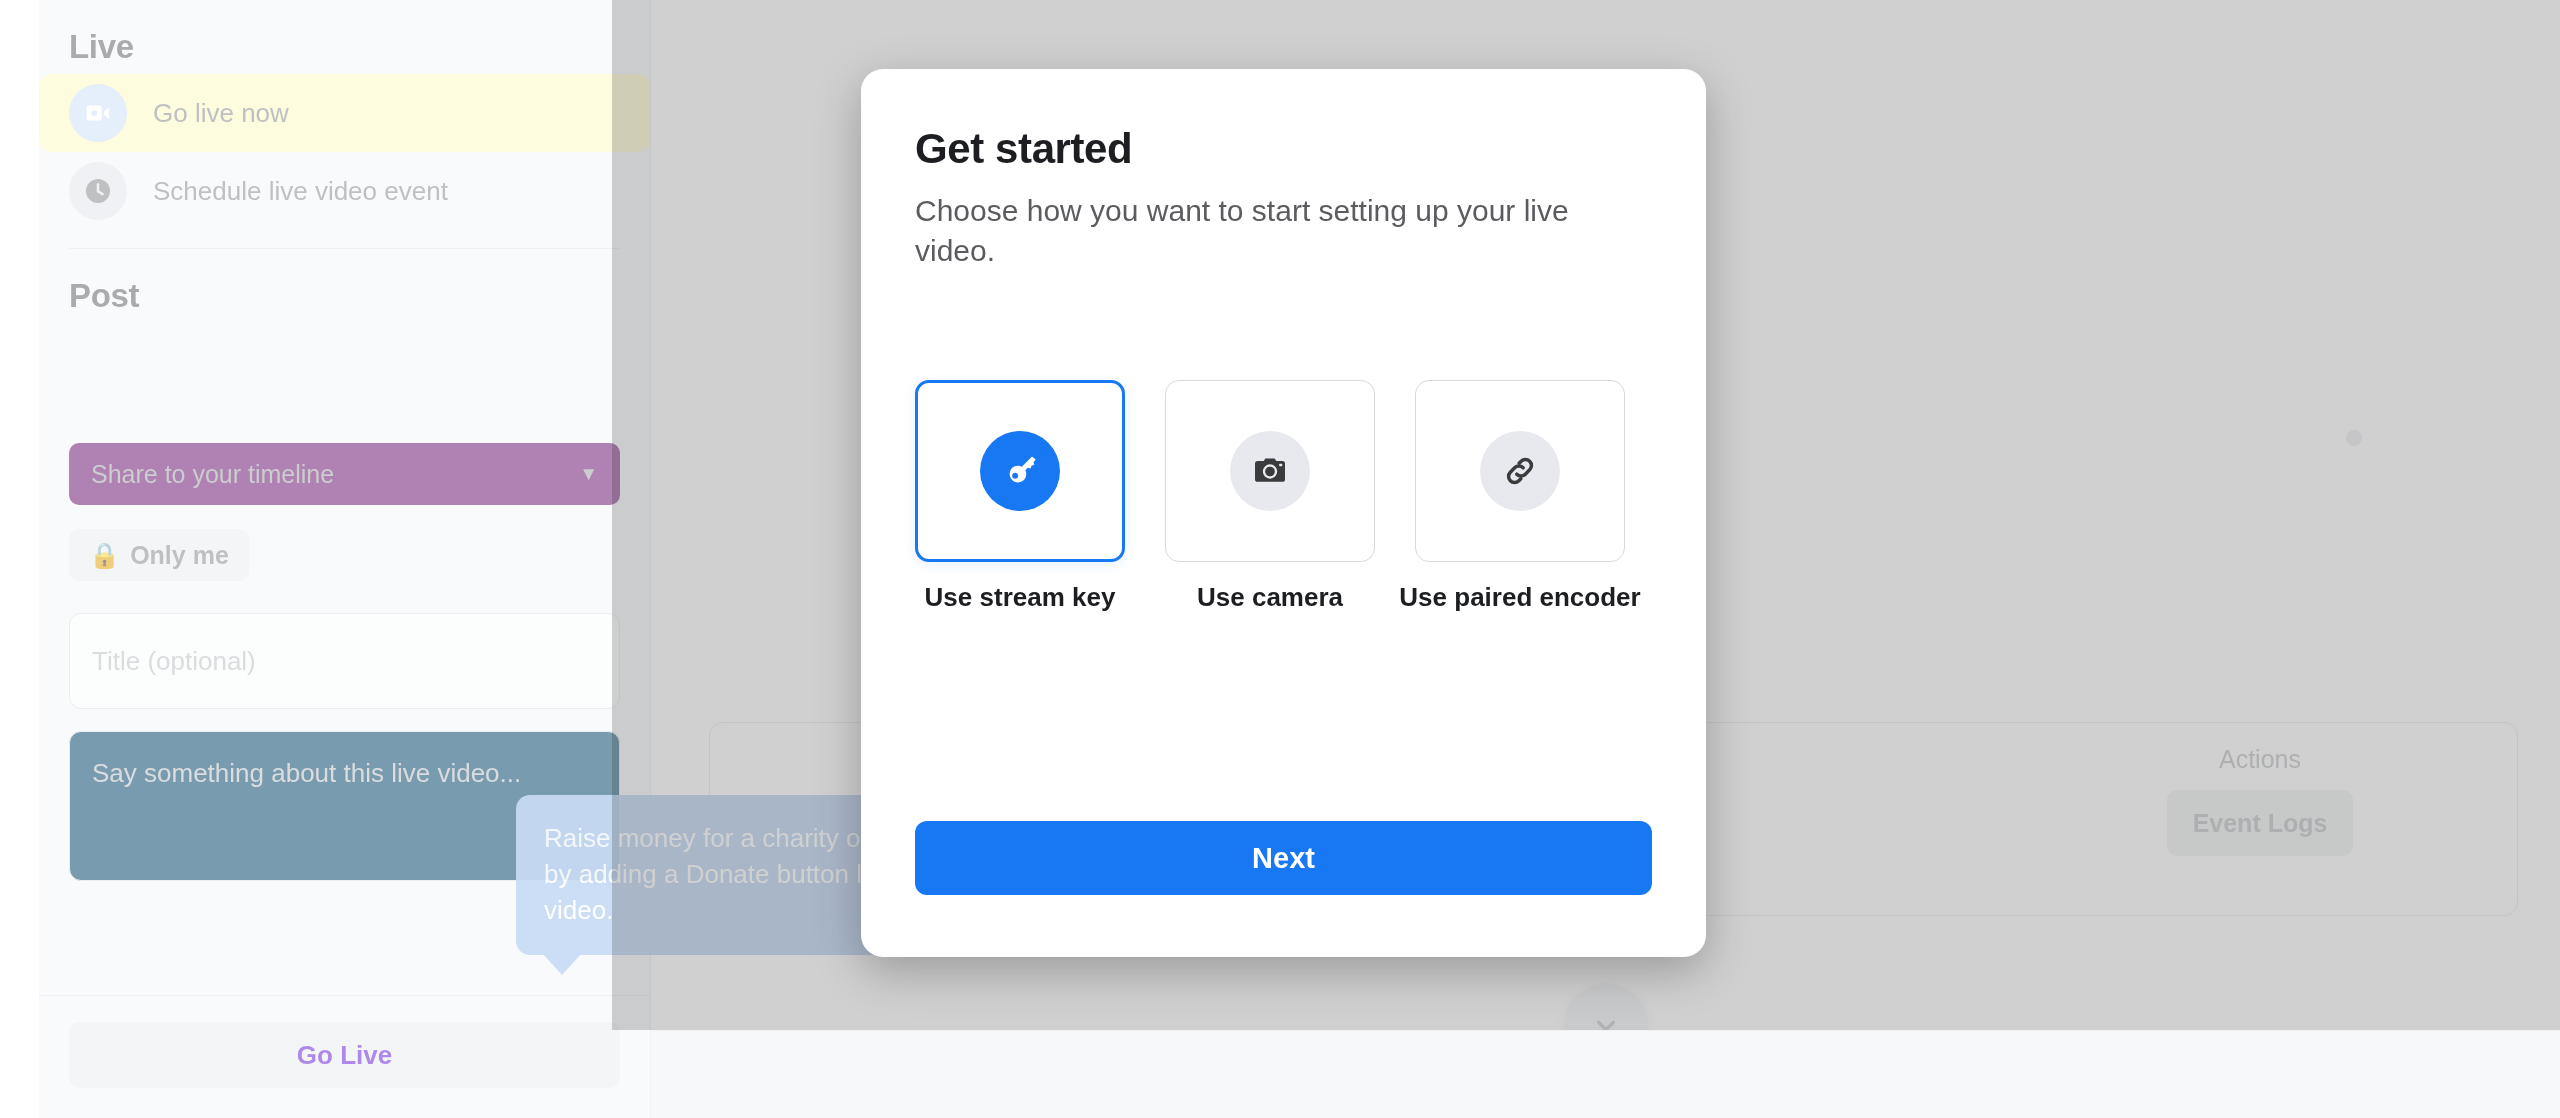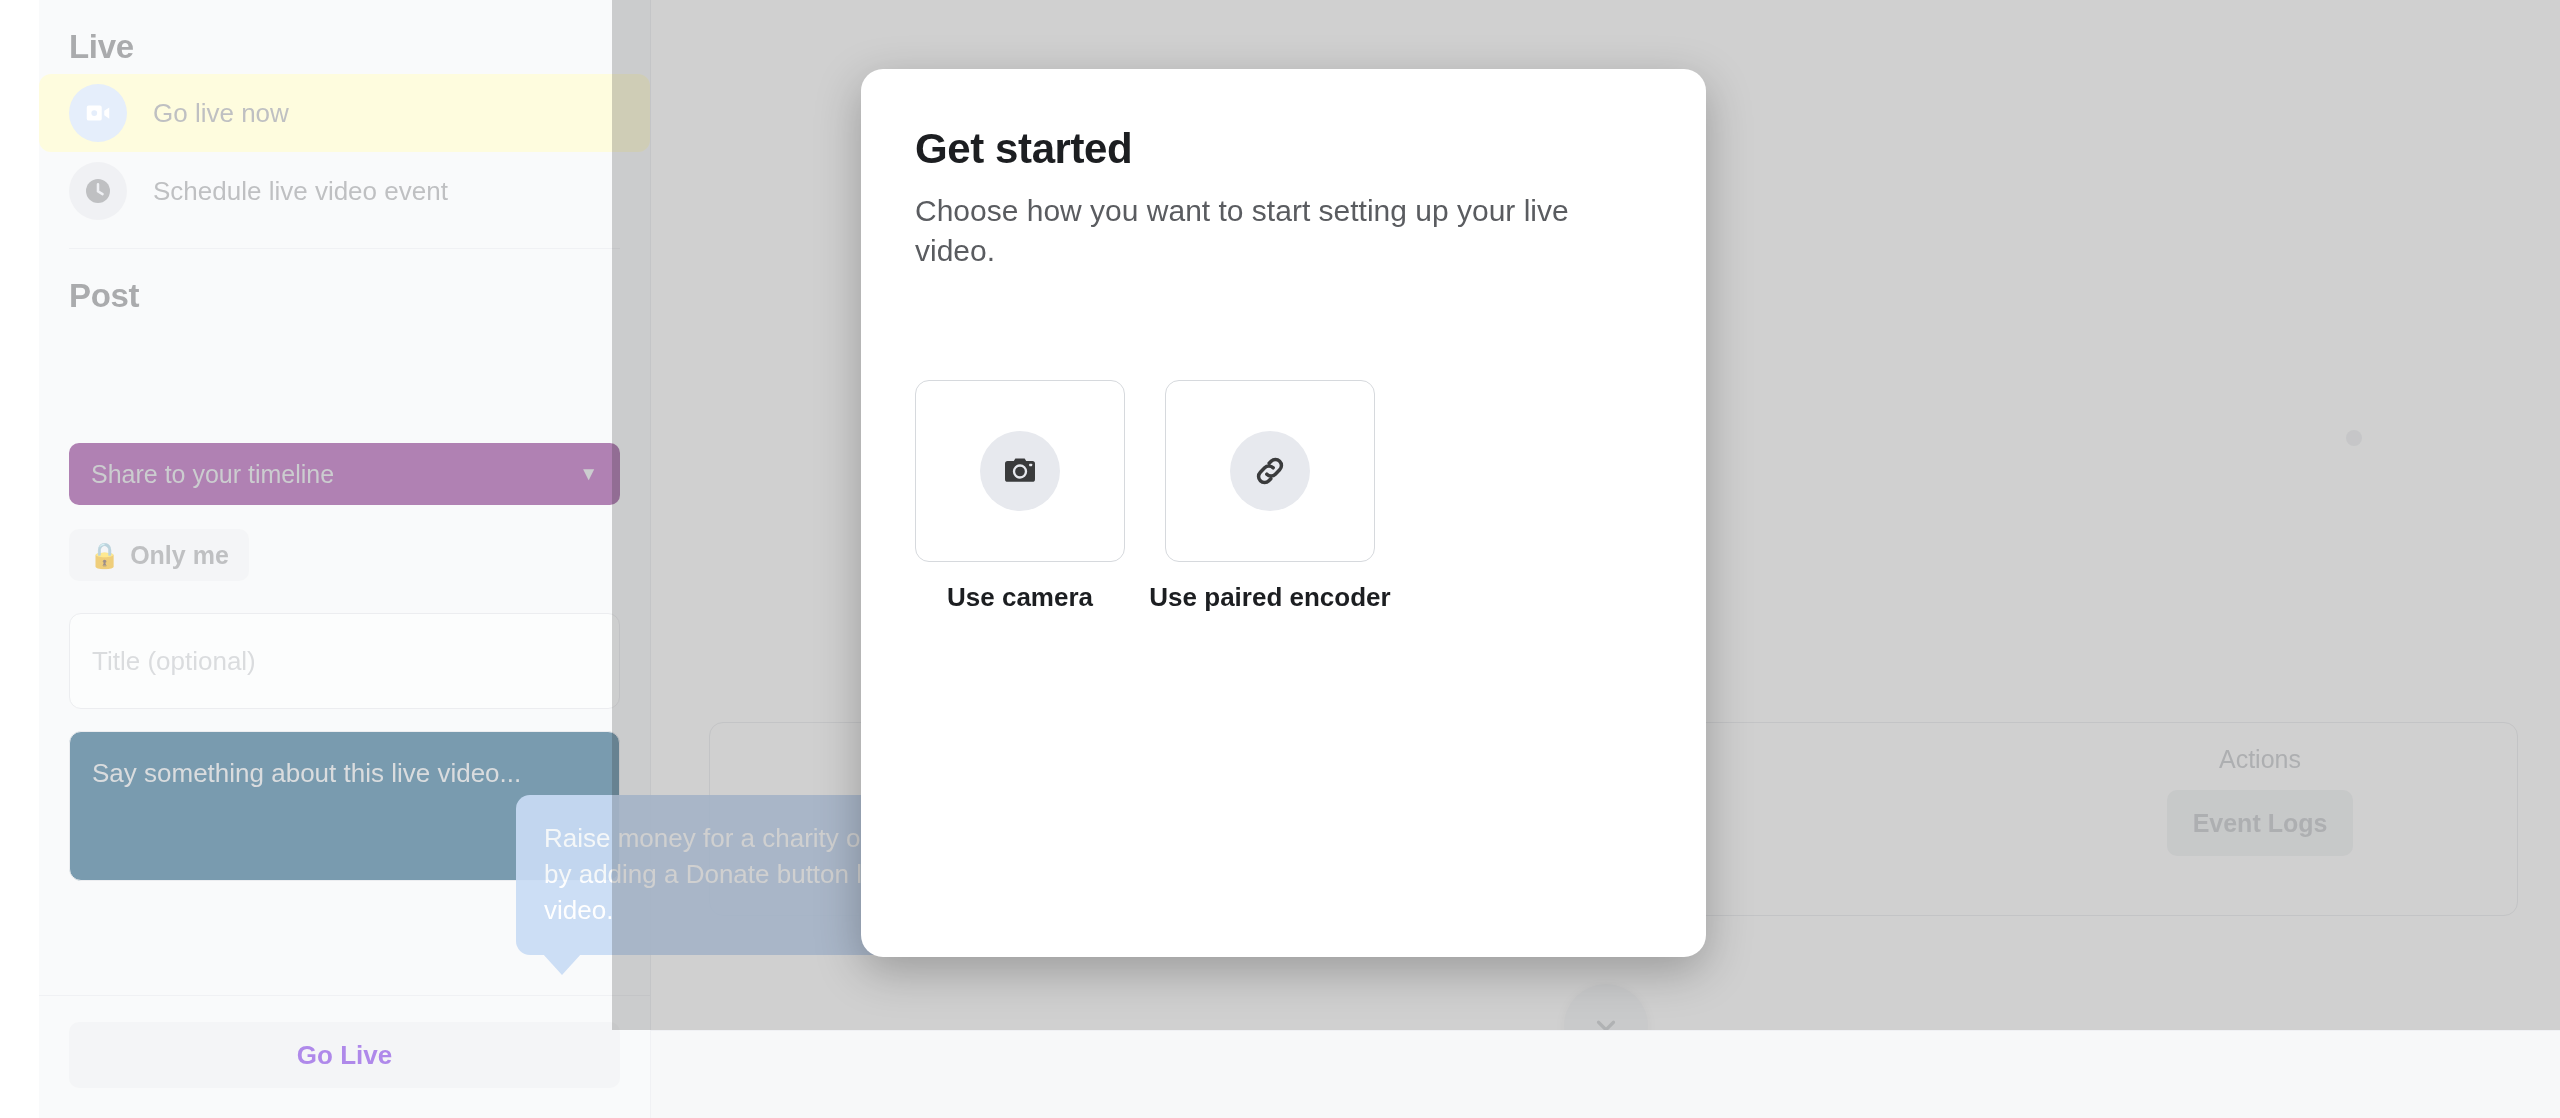--- a/index.html
+++ b/index.html
@@ -481,20 +481,31 @@
 
   <div class="overlay"></div>
 
   <div class="modal">
 
     <div class="modal-title">Get started</div>
     <div class="modal-sub">Choose how you want to start setting up your live video.</div>
 
     <div class="options">
 
+      <div class="option selected">
+        <div class="option-box">
+          <div class="option-icon">
+            <svg width="40" height="40" viewBox="0 0 24 24" fill="#ffffff">
+              <path d="M19.2 3.3 13.1 9.4a5 5 0 1 0 2.1 2.1l1.5-1.5 1.6.5.6-1.7 1.7-.6-.5-1.6 1.4-1.4-2.3-1.9Z"></path>
+              <circle cx="9.1" cy="14.9" r="1.8" fill="#1877f2"></circle>
+            </svg>
+          </div>
+        </div>
+        <div class="option-label">Use stream key</div>
+      </div>
 
       <div class="option">
         <div class="option-box">
           <div class="option-icon">
             <svg width="40" height="40" viewBox="0 0 24 24" fill="#3a3b3c">
               <path d="M9.2 4.5 8.3 6H4.6A1.6 1.6 0 0 0 3 7.6v9.3A1.6 1.6 0 0 0 4.6 18.5h14.8a1.6 1.6 0 0 0 1.6-1.6V7.6A1.6 1.6 0 0 0 19.4 6h-3.7l-.9-1.5H9.2Z"></path>
               <circle cx="12" cy="12.3" r="3.6" fill="none" stroke="#e7e9ee" stroke-width="1.4"></circle>
               <rect x="17.5" y="7.6" width="1.8" height="1.5" rx=".4" fill="#e7e9ee"></rect>
             </svg>
           </div>
@@ -511,16 +522,17 @@
             </svg>
           </div>
         </div>
         <div class="option-label">Use paired encoder</div>
       </div>
 
     </div>
 
     <div class="modal-spacer"></div>
 
+    <button class="next-btn">Next</button>
 
   </div>
 
 </div>
 
 </body></html>

